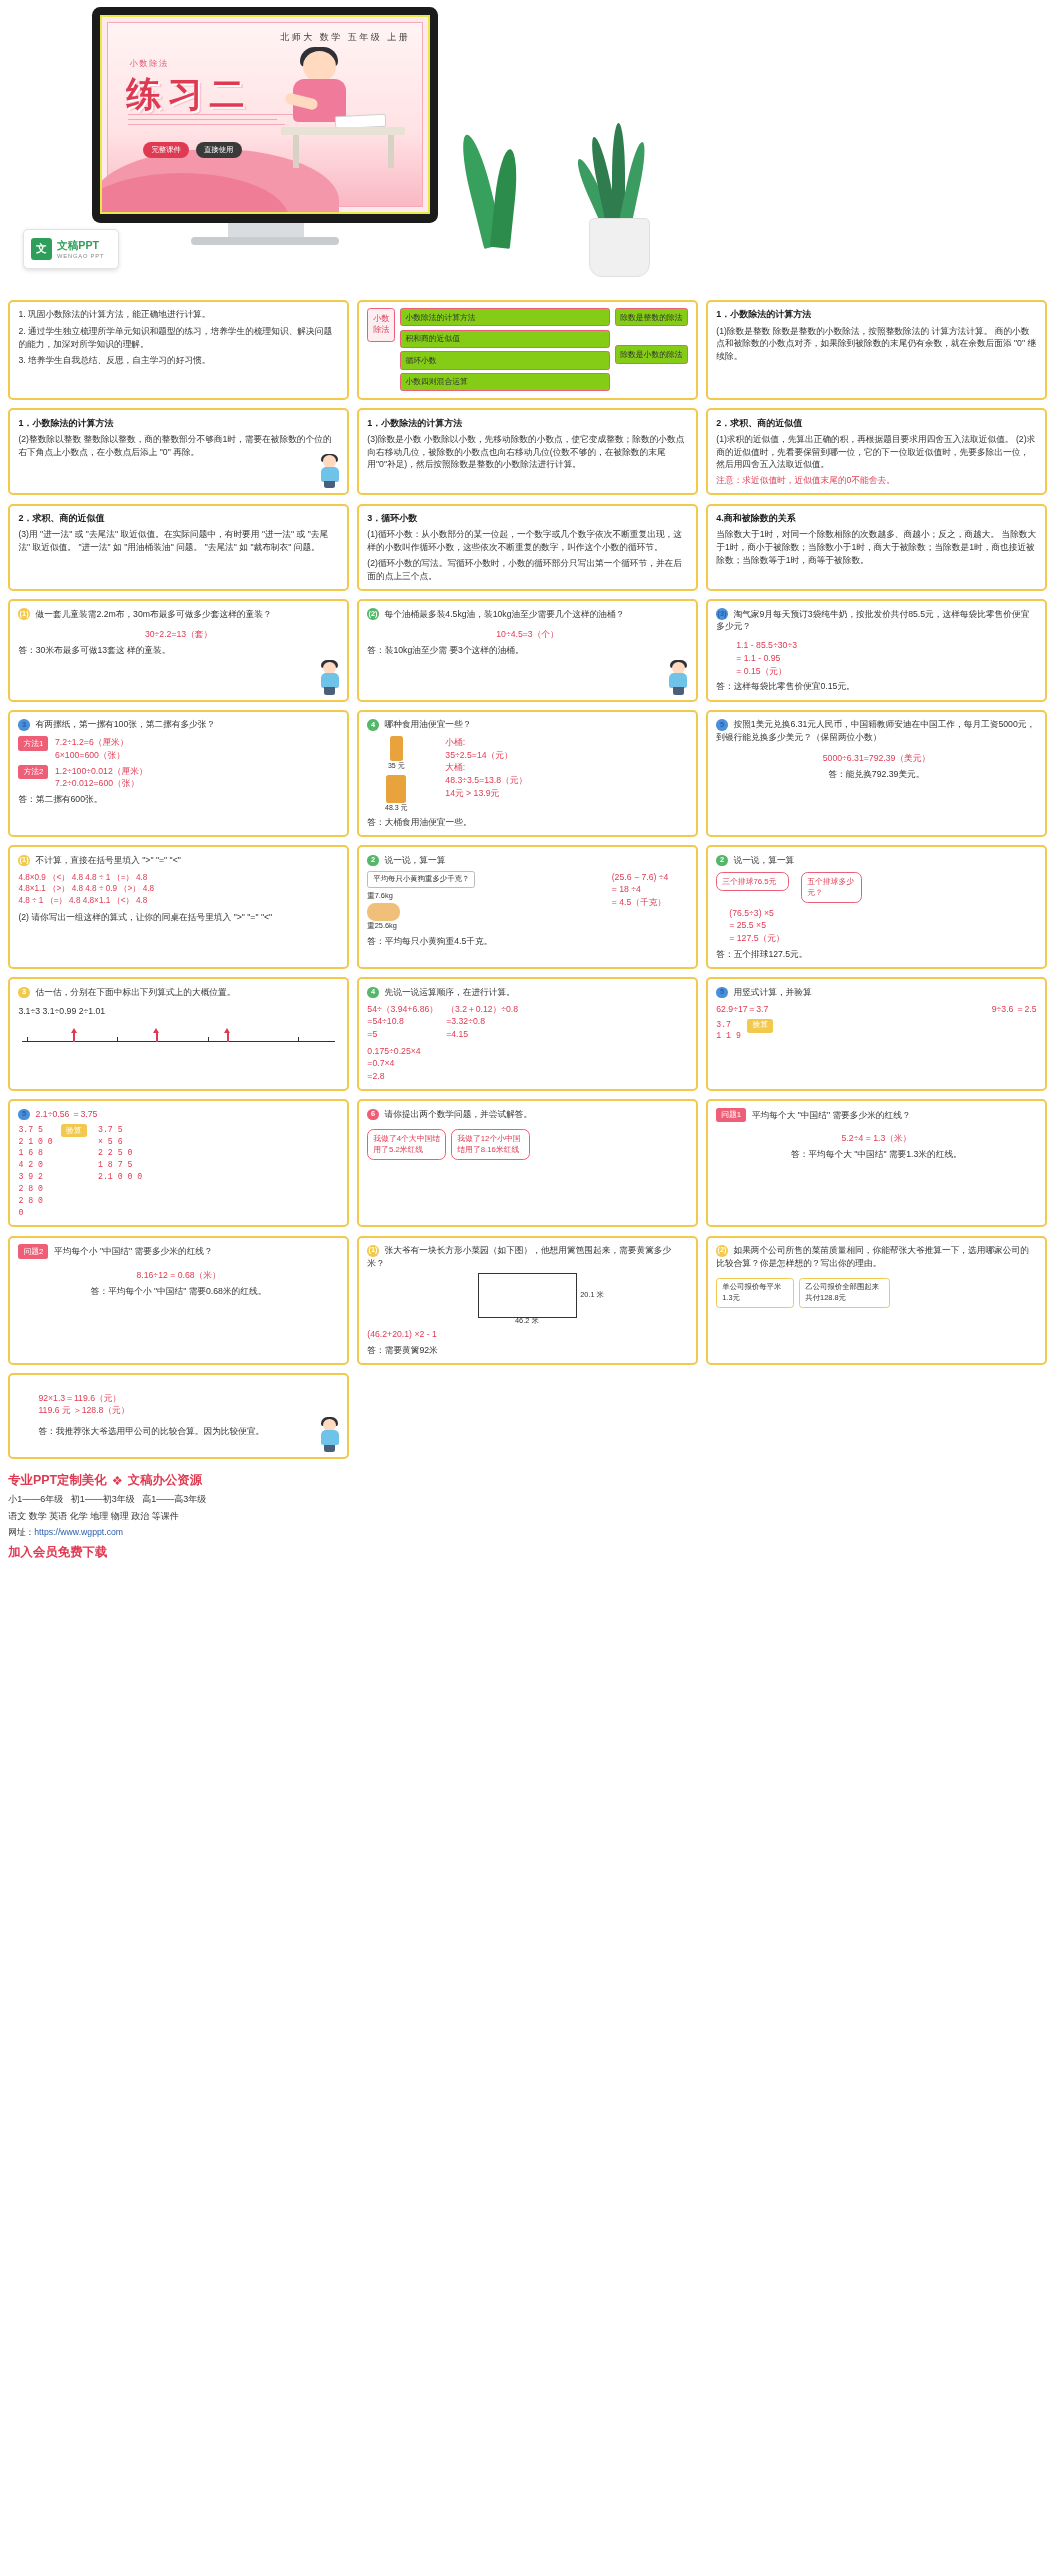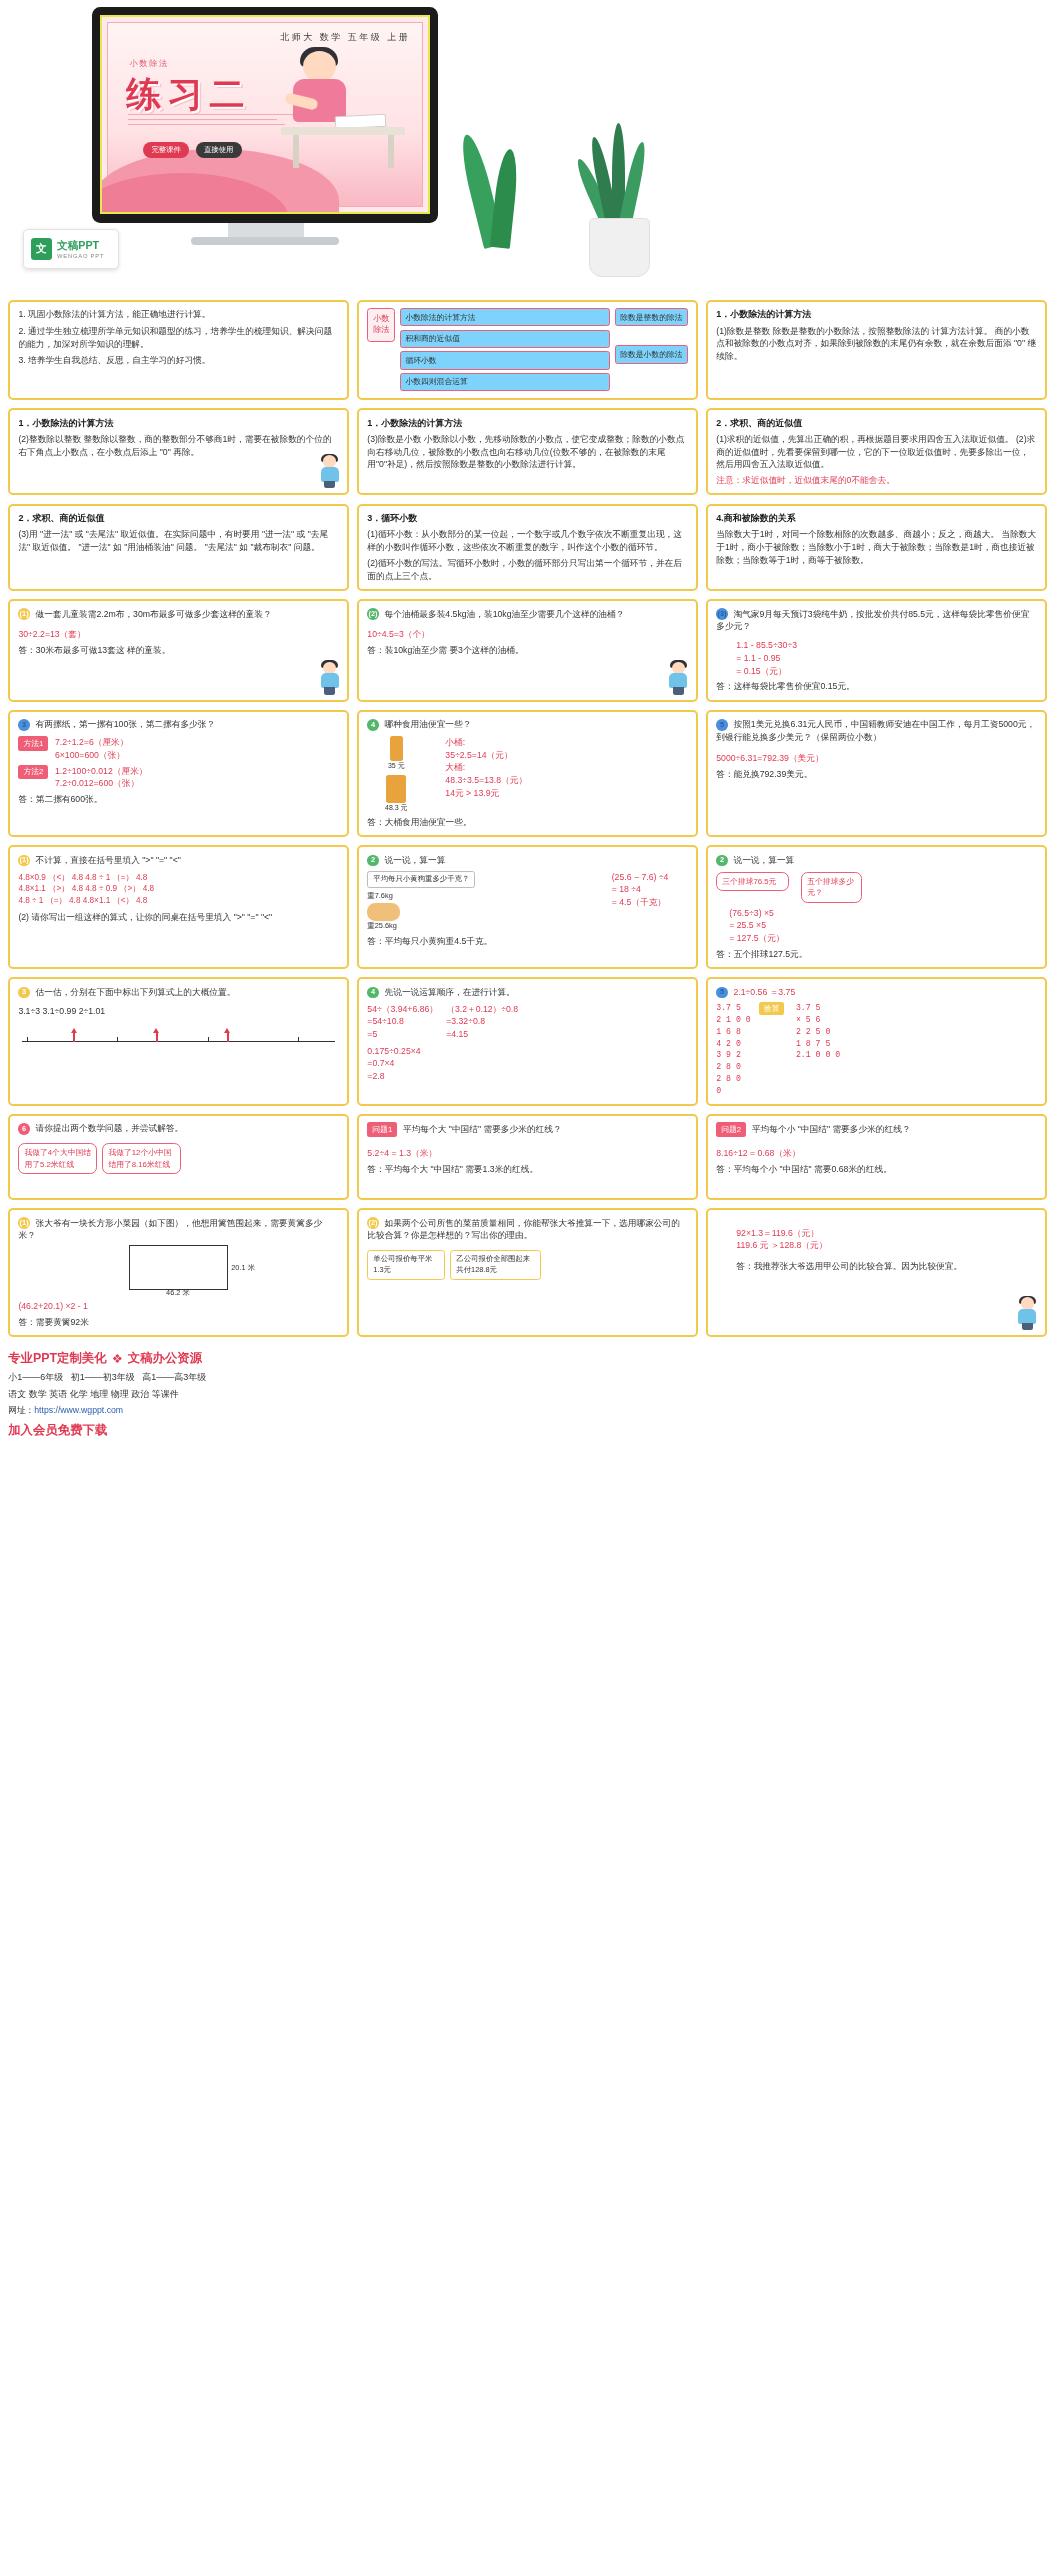--- a/index.html
+++ b/index.html
@@ -152,28 +152,28 @@
   }
   .tag.y { background:#f2c94c; color:#fff; }
   .mini-box {
     border:0.8px solid #bbb; background:#fff; padding:2.5px 5px; font-size:8.2px; display:inline-block;
     border-radius:2.5px;
   }
   .outline-box {
     border:1.6px solid #f2c94c; border-radius:3.3px; background:#fff;
     padding:3.3px 5px; font-size:8.2px; display:inline-block;
   }
-  .centered { }
+  .centered { text-align:center; }
   .flow { display:flex; gap:5px; align-items:flex-start; }
   .flow-title {
     background:#fdeff1; border:1.6px solid #ee5f77; border-radius:3.3px;
     width:28px; padding:5px 2.5px; font-size:8.2px; text-align:center; color:#e03a52; line-height:1.3;
   }
   .flow-col { display:flex; flex-direction:column; gap:3.3px; flex:1; }
-  .flow-item { border:0.8px solid #ee5f77; border-radius:2.5px; background:#7dd3fc; font-size:7.8px; padding:2.5px 4.1px; color:#333;}
+  .flow-item { border:0.8px solid #ee5f77; border-radius:2.5px; background:#84cc16; font-size:7.8px; padding:2.5px 4.1px; color:#333;}
   .flow-right { display:flex; flex-direction:column; gap:19px; }
   .kidimg {
     position:absolute; right:6.6px; bottom:5px; width:21.4px; height:33px;
   }
   .kidimg .h { position:absolute; left:4.1px; top:0; width:13px; height:12.4px; background:#ffd9c0; border-radius:50%; }
   .kidimg .hr { position:absolute; left:2.5px; top:-1.6px; width:16.5px; height:8.2px; background:#2f2f35; border-radius:8.2px 8.2px 3.3px 3.3px;}
   .kidimg .b { position:absolute; left:1.6px; top:11.5px; width:18px; height:15px; background:#6fc3e8; border-radius:5px 5px 2.5px 2.5px;}
   .kidimg .l { position:absolute; left:5px; top:25.6px; width:11.5px; height:7.4px; background:#4a5f7a; border-radius:0 0 2.5px 2.5px;}
   .answer { margin-top:3.3px; }
   .calc-col { display:flex; gap:8.2px; }
@@ -523,20 +523,37 @@
           <div>=4.15</div>
         </div>
       </div>
       <div class="red" style="margin-top:4.1px">
         <div>0.175÷0.25×4</div>
         <div>=0.7×4</div>
         <div>=2.8</div>
       </div>
     </div>
 
+    <div class="card">
+      <div>
+        <span class="num-badge blue">5</span>
+        <span>用竖式计算，并验算</span>
+      </div>
+      <div style="display:flex;justify-content:space-between;margin-top:4.1px" class="red">
+        <span>62.9÷17＝3.7</span>
+        <span>9÷3.6 ＝2.5</span>
+      </div>
+      <div class="smallmono red" style="margin-top:3.3px;display:flex;gap:6.6px;align-items:flex-start">
+        <div>
+          <div>3.7</div>
+          <div>1 1 9</div>
+        </div>
+        <div class="tag y">验算</div>
+      </div>
+    </div>
 
     <div class="card">
       <div>
         <span class="num-badge blue">5</span>
         <span class="red">2.1÷0.56 ＝3.75</span>
       </div>
       <div style="display:flex;gap:8.2px;margin-top:3.3px">
         <div class="smallmono red">
           <div>3.7 5</div>
           <div>2 1 0 0</div>

